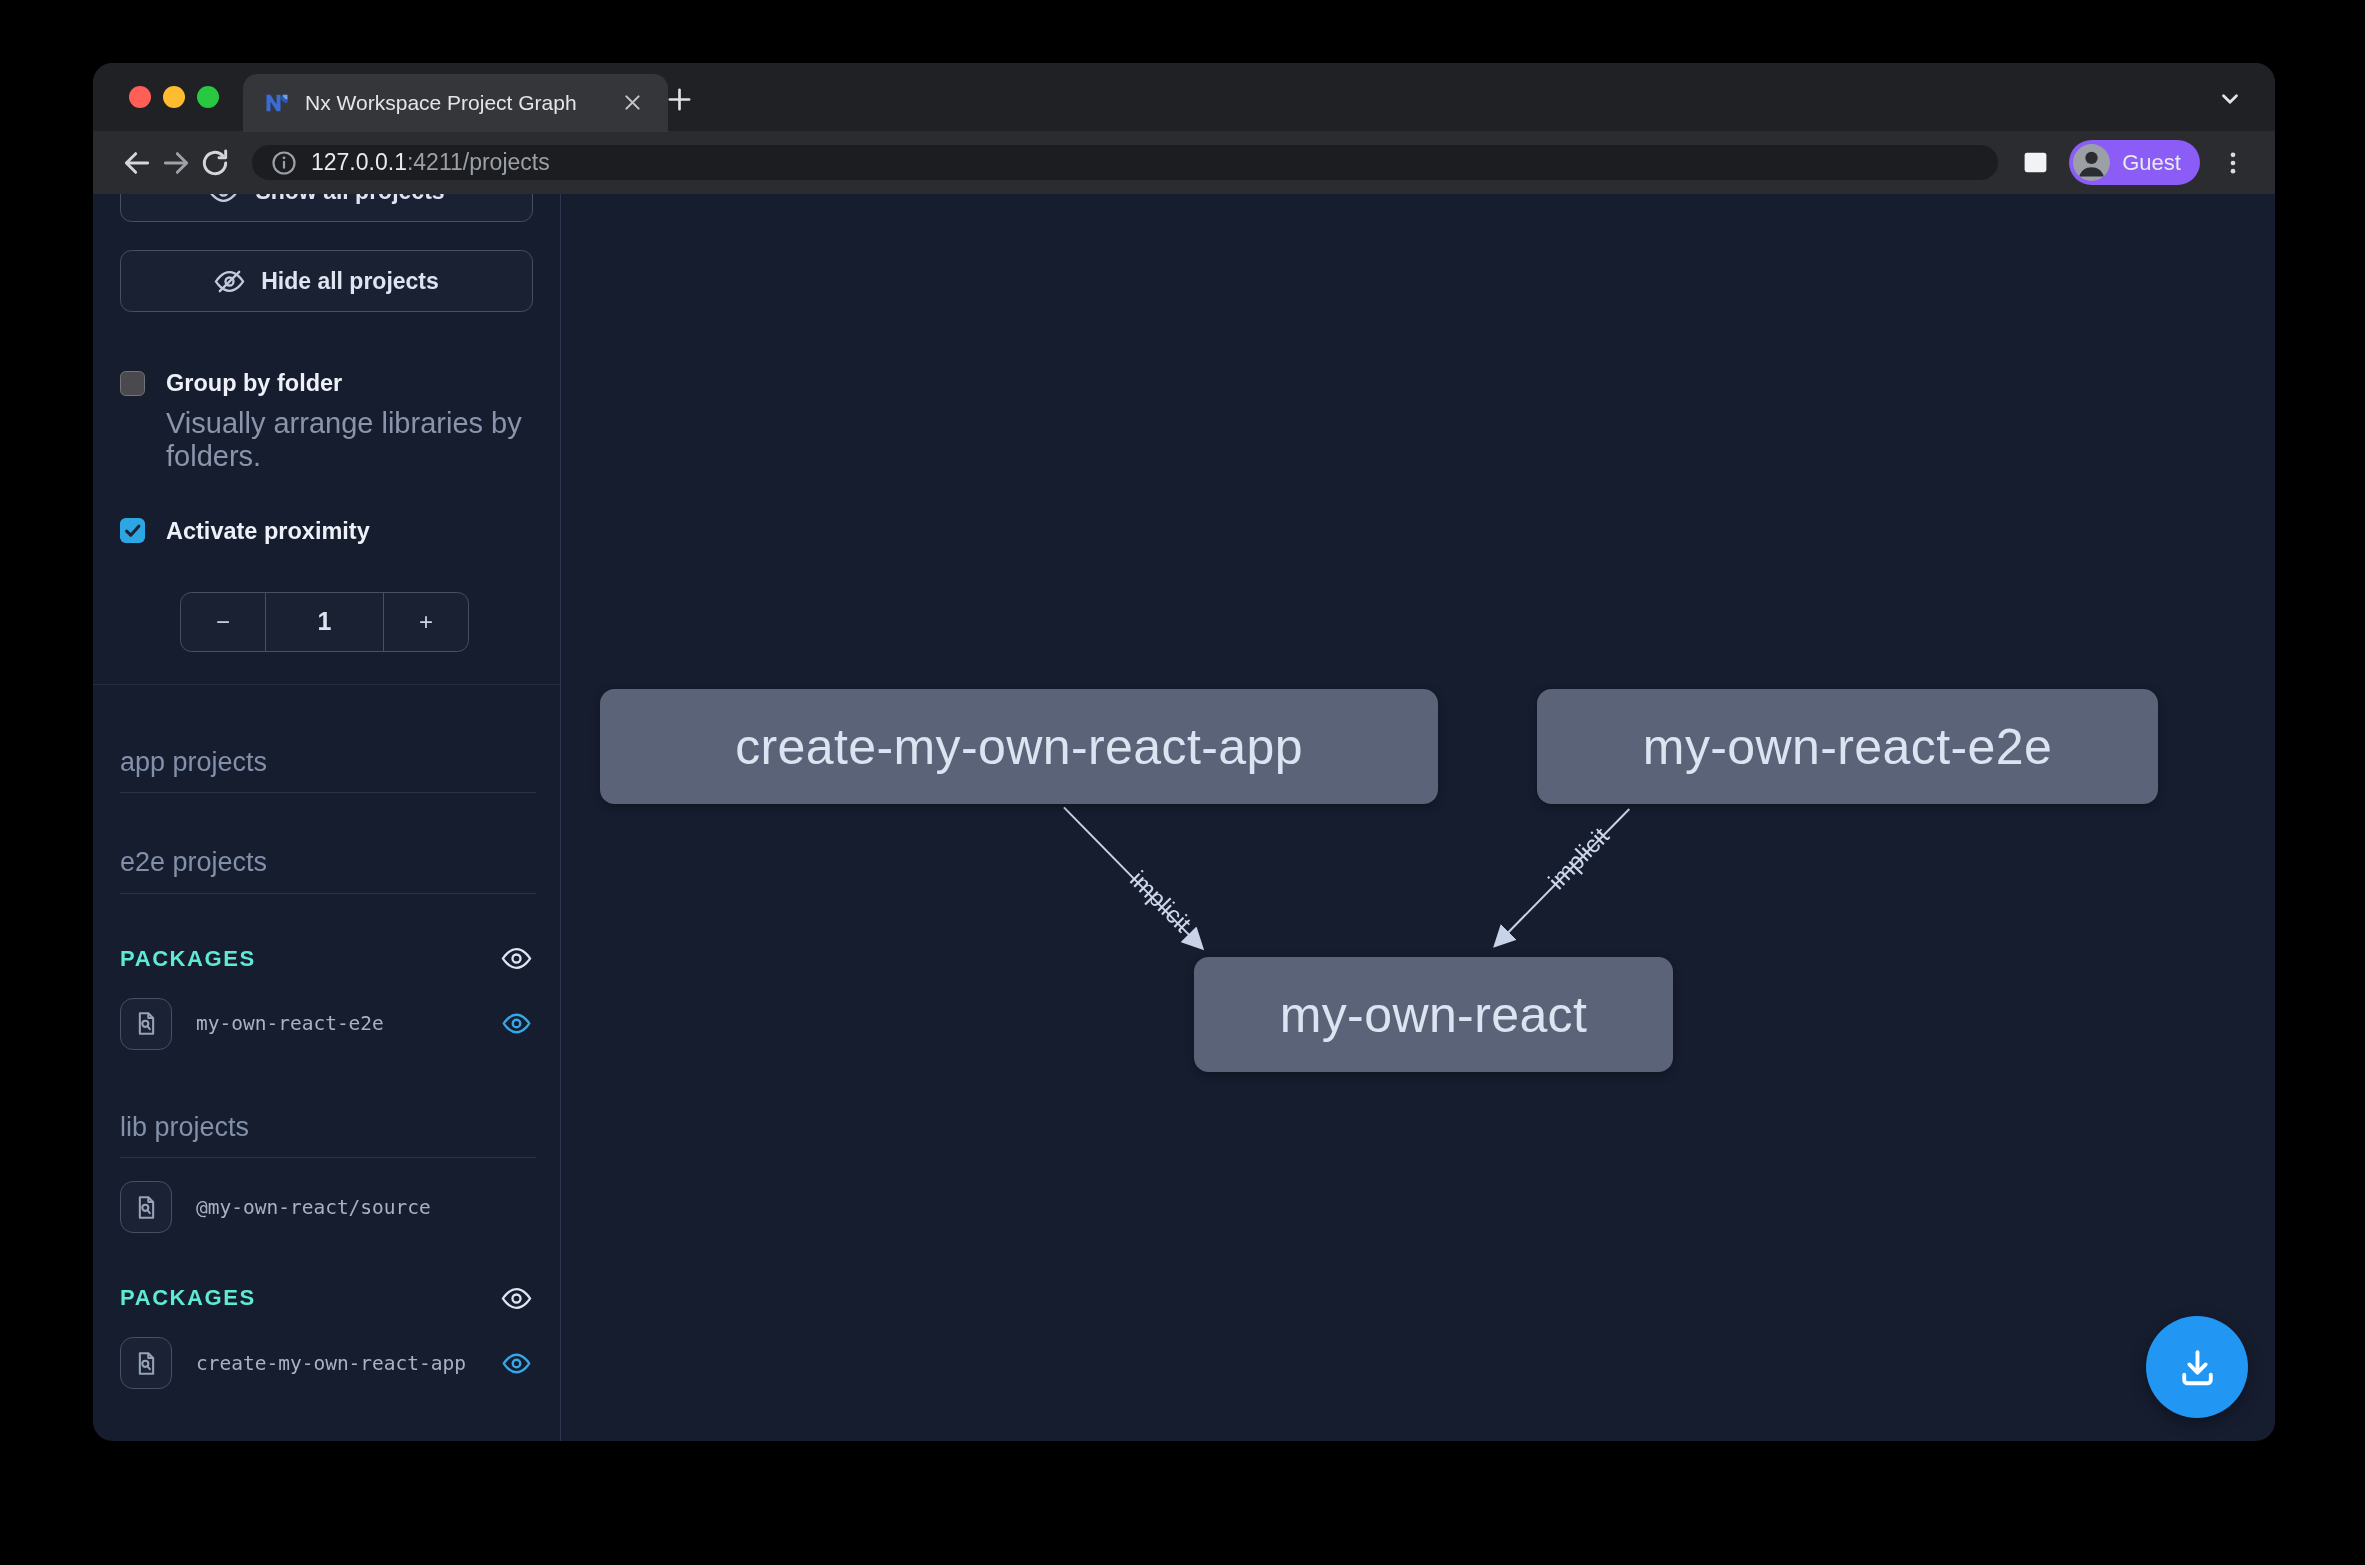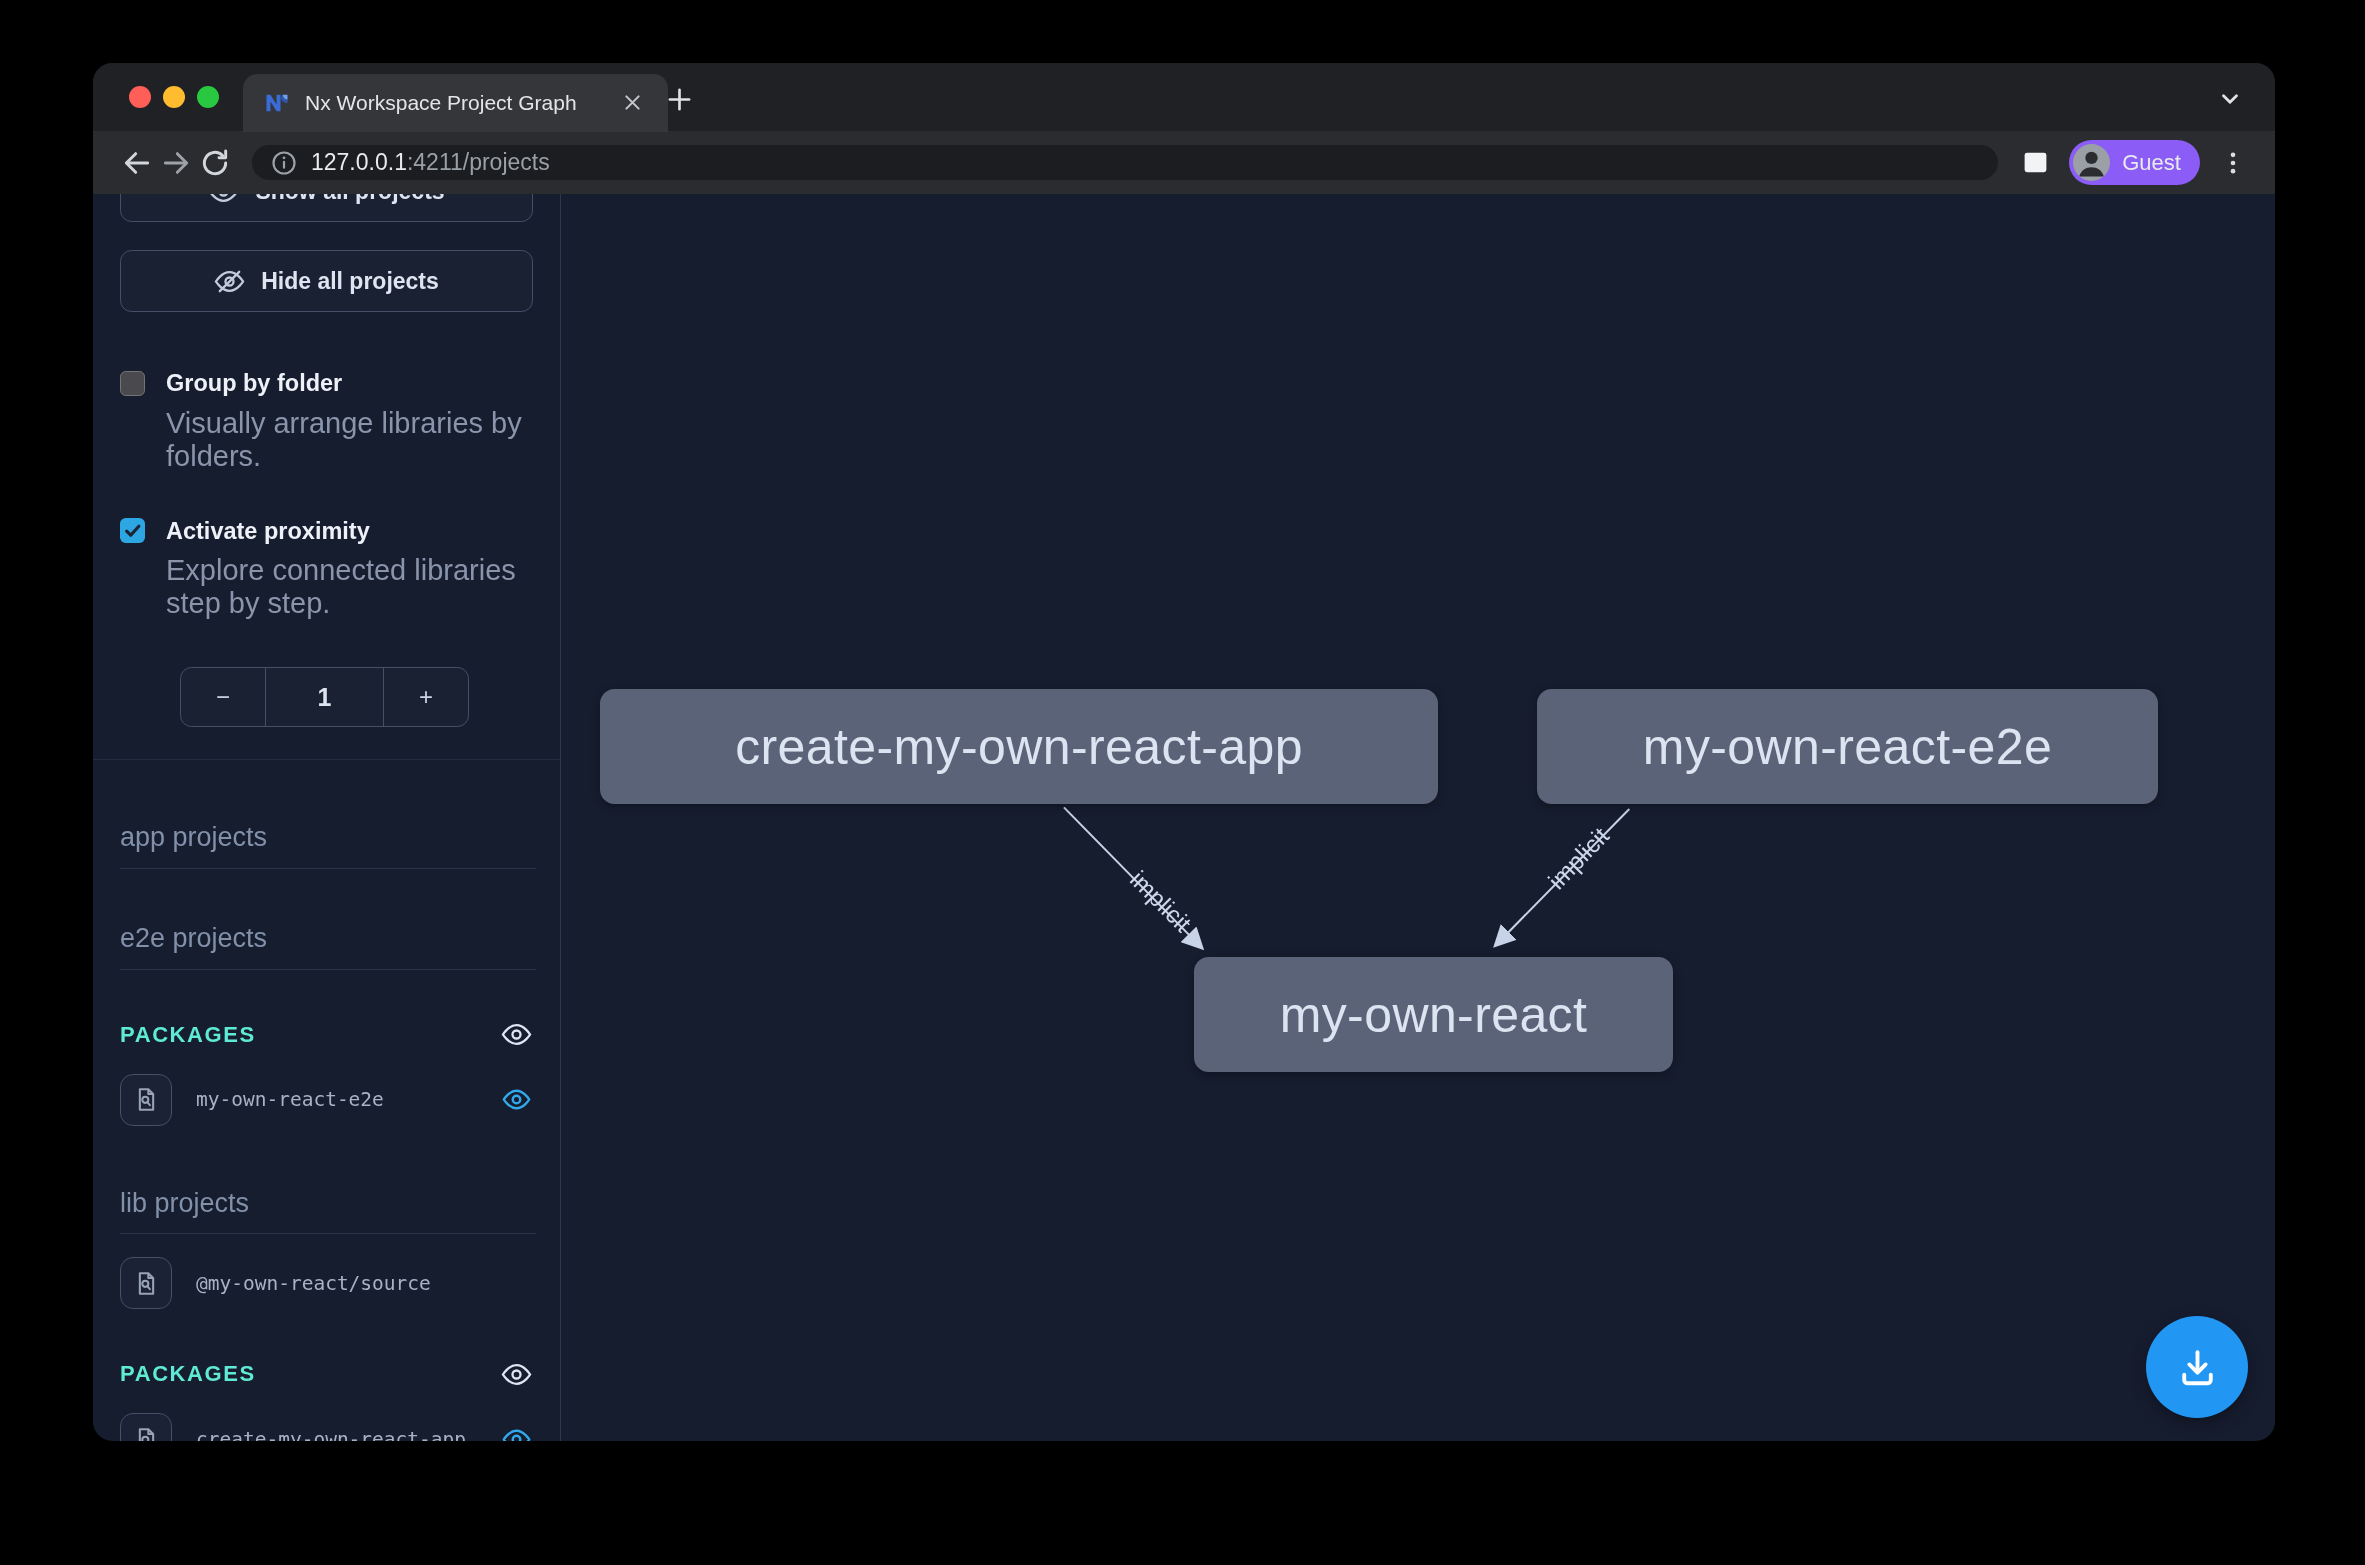--- a/index.html
+++ b/index.html
@@ -220,21 +220,20 @@
 
       <div class="opt second">
         <div class="cb checked">
           <span>
             <svg width="19.5" height="19.5" viewBox="0 0 24 24" fill="none" stroke="currentColor" stroke-width="4" stroke-linecap="round" stroke-linejoin="round">
                 <path d="M4.5 12.5l5 5 10-11"></path>
               </svg>
           </span>
         </div>
         <div class="opt-label">Activate proximity</div>
-        <div class="opt-desc">Explore connected libraries step by step.</div>
       </div>
 
       <div class="stepper">
         <div>−</div>
         <div class="val">1</div>
         <div>+</div>
       </div>
 
       <div class="side-divider"></div>
 

